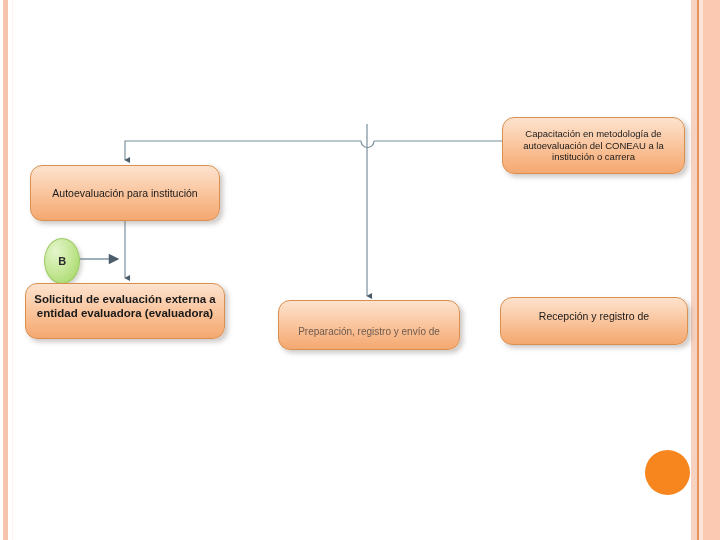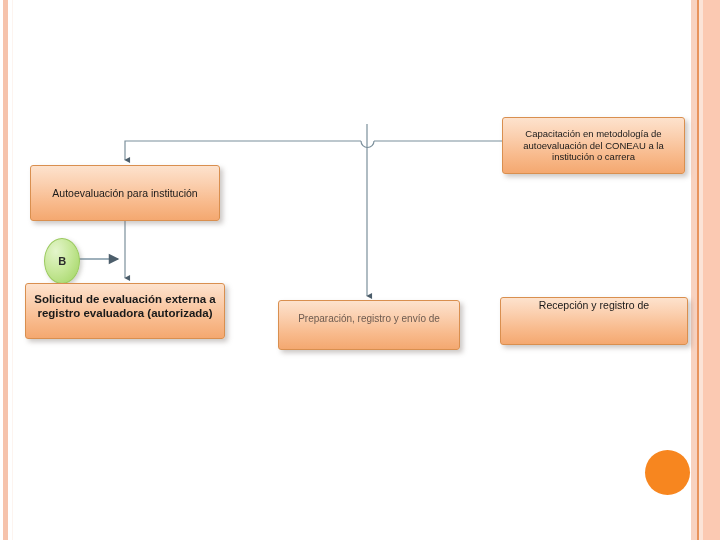--- a/index.html
+++ b/index.html
@@ -71,21 +71,21 @@
     top: 0;
     width: 720px;
     height: 540px;
   }
 
   
   .node {
     position: absolute;
     box-sizing: border-box;
     border: 1px solid #d98f4f;
-    border-radius: 3px;
+    border-radius: 12px;
     background: linear-gradient(to bottom,
                 #fde2cd 0%,
                 #fbd0b0 32%,
                 #f8ba8c 68%,
                 #f4a870 100%);
     box-shadow: 3px 3px 5px rgba(120, 110, 105, 0.38);
     display: flex;
     align-items: center;
     justify-content: center;
     text-align: center;
@@ -122,32 +122,32 @@
     padding-top: 8px;
   }
 
   .node-preparacion {
     left: 278px;
     top: 300px;
     width: 182px;
     height: 50px;
     font-size: 10px;
     align-items: flex-start;
-    padding-top: 12px;
+    padding-top: 25px;
     color: #6d5b50;
   }
 
   .node-recepcion {
     left: 500px;
     top: 297px;
     width: 188px;
     height: 48px;
     font-size: 10.5px;
     align-items: flex-start;
-    padding-top: 1px;
+    padding-top: 12px;
   }
 
   
   .oval-node {
     position: absolute;
     left: 44px;
     top: 238px;
     width: 34px;
     height: 44px;
     border-radius: 50%;
@@ -213,21 +213,21 @@
 
     <div class="node node-autoeval">
       <span>Autoevaluación para institución</span>
     </div>
 
     <div class="oval-node">
       <span class="oval-glyph">B</span>
     </div>
 
     <div class="node node-solicitud">
-      <span>Solicitud de evaluación externa a registro evaluadora (autorizada)</span>
+      <span>Solicitud de evaluación externa a entidad evaluadora (evaluadora)</span>
     </div>
 
     <div class="node node-preparacion">
       <span>Preparación, registro y envío de</span>
     </div>
 
     <div class="node node-recepcion">
       <span>Recepción y registro de</span>
     </div>
 

